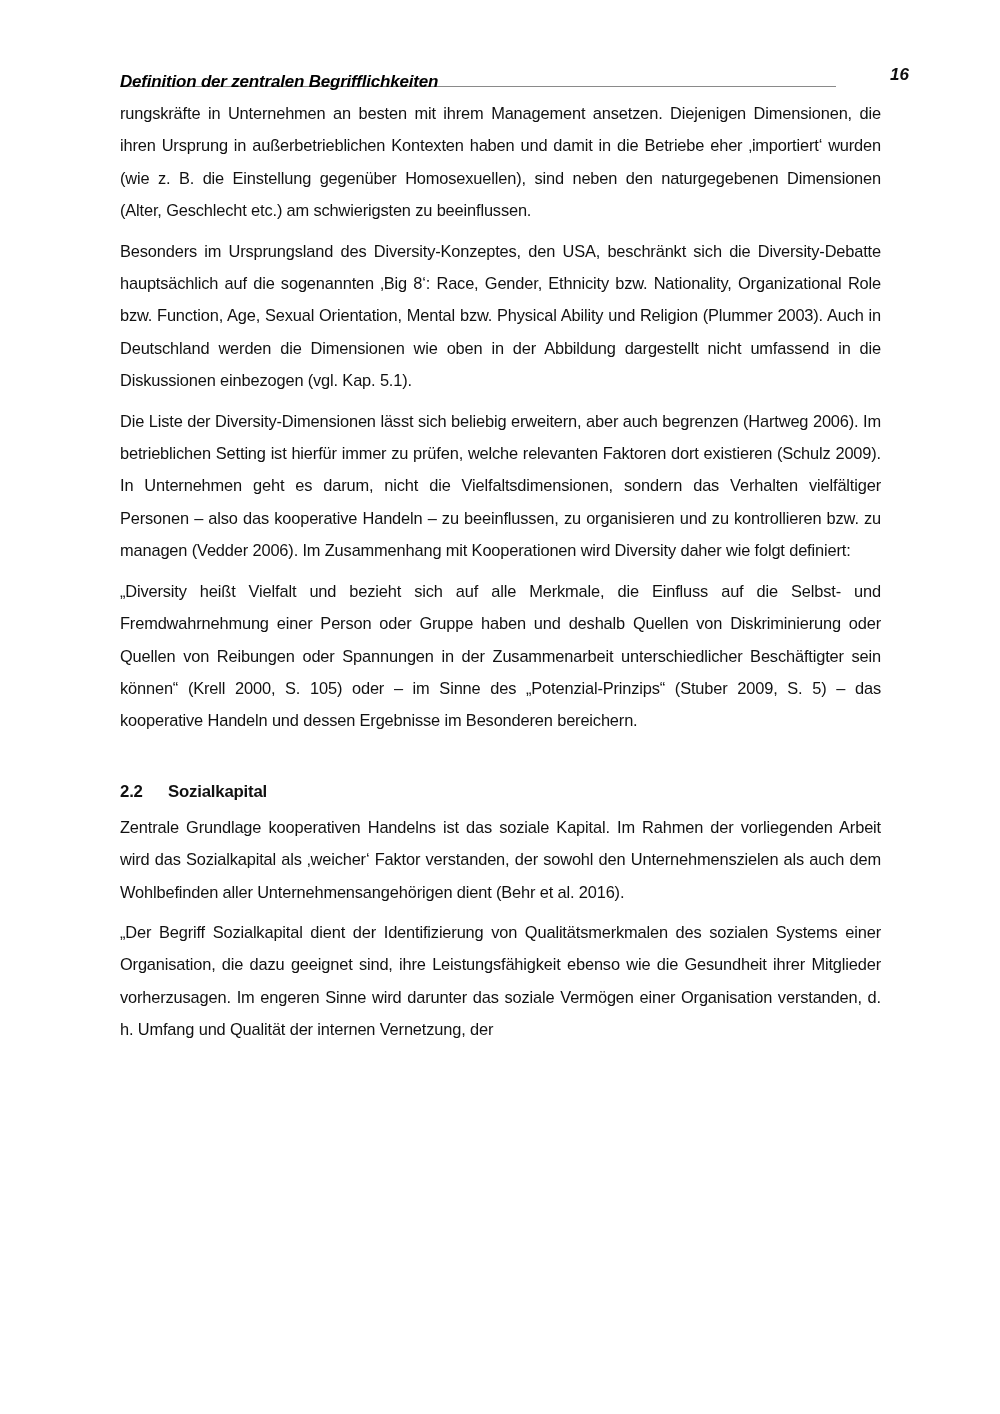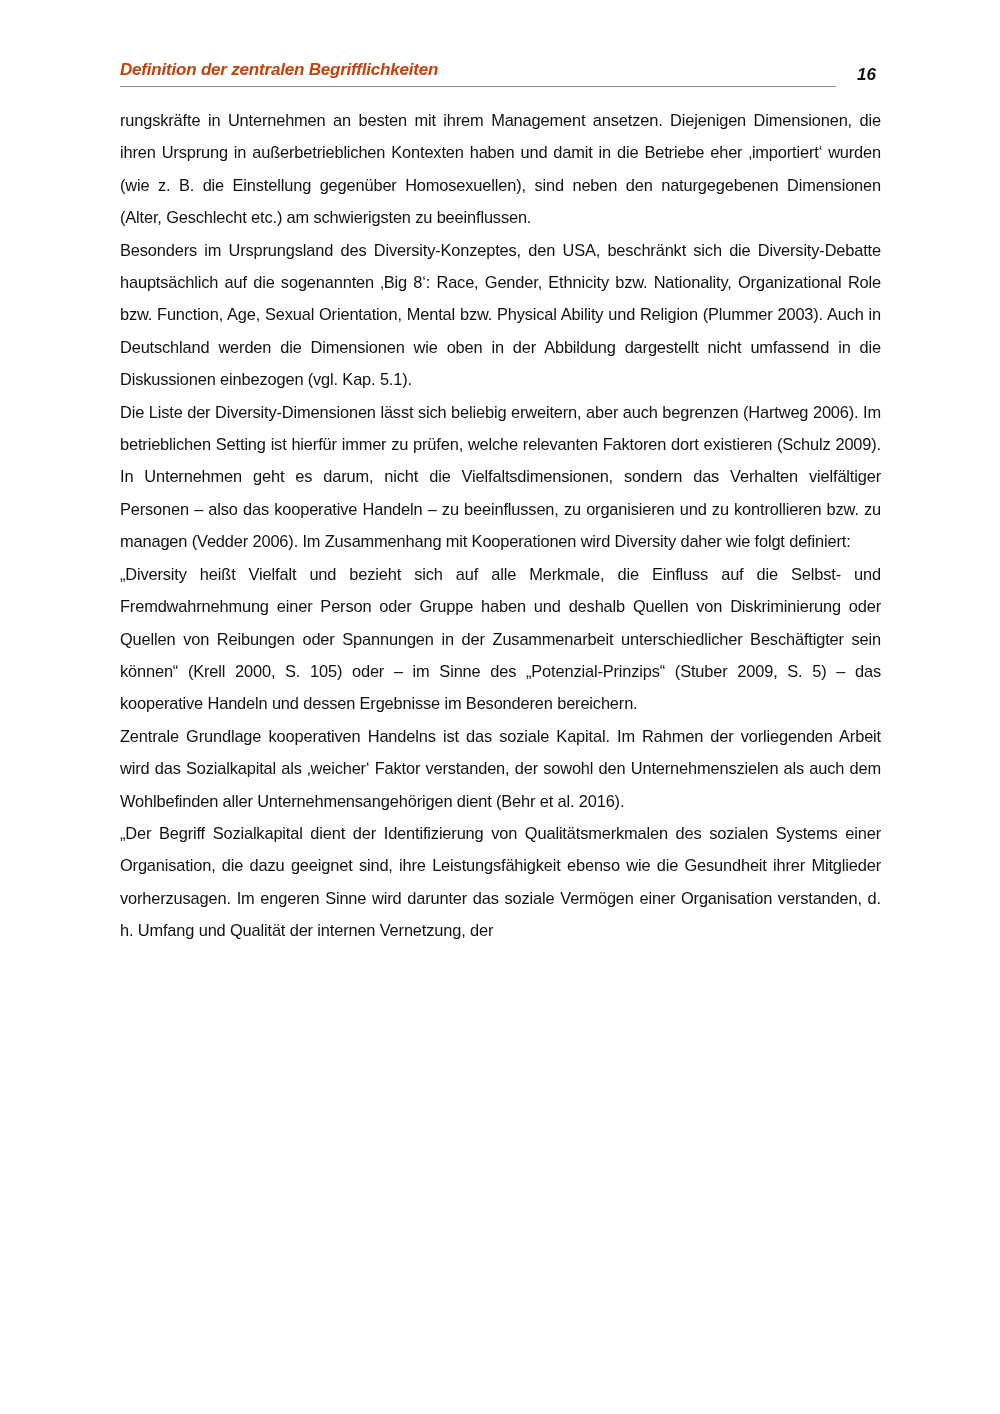--- a/index.html
+++ b/index.html
@@ -19,52 +19,52 @@
       position: absolute;
       left: 120px;
       top: 60px;
       width: 716px;
       height: 26px;
       border-bottom: 1.2px solid #8a8a8a;
     }
     .header-title {
       position: absolute;
       left: 0;
-      top: 0;
+      top: 12px;
       font-size: 17px;
       font-weight: bold;
       font-style: italic;
       letter-spacing: -0.2px;
-      color: #c2410c;
+      color: #000000;
     }
     .page-number {
       position: absolute;
-      left: 857px;
+      left: 890px;
       top: 65px;
       font-size: 17px;
       font-weight: bold;
       font-style: italic;
       color: #111111;
     }
     .content {
       position: absolute;
       left: 120px;
-      top: 104px;
+      top: 97px;
       width: 761px;
     }
     .para {
       margin: 0;
       font-size: 16.4px;
       line-height: 32.4px;
       text-align: justify;
       hyphens: manual;
       letter-spacing: -0.15px;
       word-spacing: 0px;
     }
-    .para + .para { margin-top: 0; }
+    .para + .para { margin-top: 8px; }
     .section-heading {
       margin: 40px 0 4px 0;
       font-size: 16.8px;
       font-weight: bold;
       line-height: 30px;
       letter-spacing: -0.2px;
     }
     .section-heading .num {
       display: inline-block;
       width: 48px;
@@ -77,16 +77,19 @@
   <span class="header-title">Definition der zentralen Begrifflichkeiten</span>
 </div>
 <div class="page-number">16</div>
 
 <div class="content">
   <p class="para">rungskräfte in Unternehmen an besten mit ihrem Management ansetzen. Diejenigen Dimen­sionen, die ihren Ursprung in außerbetrieblichen Kontexten haben und damit in die Betriebe eher ‚importiert‘ wurden (wie z. B. die Einstellung gegenüber Homosexuellen), sind neben den naturgegebenen Dimensionen (Alter, Geschlecht etc.) am schwierigsten zu beeinflus­sen.</p>
   <p class="para">Besonders im Ursprungsland des Diversity-Konzeptes, den USA, beschränkt sich die Diver­sity-Debatte hauptsächlich auf die sogenannten ‚Big 8‘: Race, Gender, Ethnicity bzw. Natio­nality, Organizational Role bzw. Function, Age, Sexual Orientation, Mental bzw. Physical Ability und Religion (Plummer 2003). Auch in Deutschland werden die Dimensionen  wie oben in der Abbildung dargestellt nicht umfassend in die Diskussionen einbezogen (vgl. Kap. 5.1).</p>
   <p class="para">Die Liste der Diversity-Dimensionen lässt sich beliebig erweitern, aber auch begrenzen (Hartweg 2006). Im betrieblichen Setting ist hierfür immer zu prüfen, welche relevanten Fak­toren dort existieren (Schulz 2009). In Unternehmen geht es darum, nicht die Vielfaltsdimen­sionen, sondern das Verhalten vielfältiger Personen – also das kooperative Handeln – zu beeinflussen, zu organisieren und zu kontrollieren bzw. zu managen (Vedder 2006). Im Zu­sammenhang mit Kooperationen wird Diversity daher wie folgt definiert:</p>
   <p class="para">„Diversity heißt Vielfalt und bezieht sich auf alle Merkmale, die Einfluss auf die Selbst- und Fremdwahrnehmung einer Person oder Gruppe haben und deshalb Quellen von Diskriminie­rung oder Quellen von Reibungen oder Spannungen in der Zusammenarbeit unterschiedli­cher Beschäftigter sein können“ (Krell 2000, S. 105) oder – im Sinne des „Potenzial-Prinzips“ (Stuber 2009, S. 5) – das kooperative Handeln und dessen Ergebnisse im Besonderen be­reichern.</p>
 
+  <h2 class="section-heading">
+    <span class="num">2.2</span><span>Sozialkapital</span>
+  </h2>
 
   <p class="para">Zentrale Grundlage kooperativen Handelns ist das soziale Kapital. Im Rahmen der vorlie­genden Arbeit wird das Sozialkapital als ‚weicher‘ Faktor verstanden, der sowohl den Unter­nehmenszielen als auch dem Wohlbefinden aller Unternehmensangehörigen dient (Behr et al. 2016).</p>
   <p class="para">„Der Begriff Sozialkapital dient der Identifizierung von Qualitätsmerkmalen des sozialen Sys­tems einer Organisation, die dazu geeignet sind, ihre Leistungsfähigkeit ebenso wie die Ge­sundheit ihrer Mitglieder vorherzusagen. Im engeren Sinne wird darunter das soziale Vermö­gen einer Organisation verstanden, d. h. Umfang und Qualität der internen Vernetzung, der</p>
 </div>
 
 </body></html>

